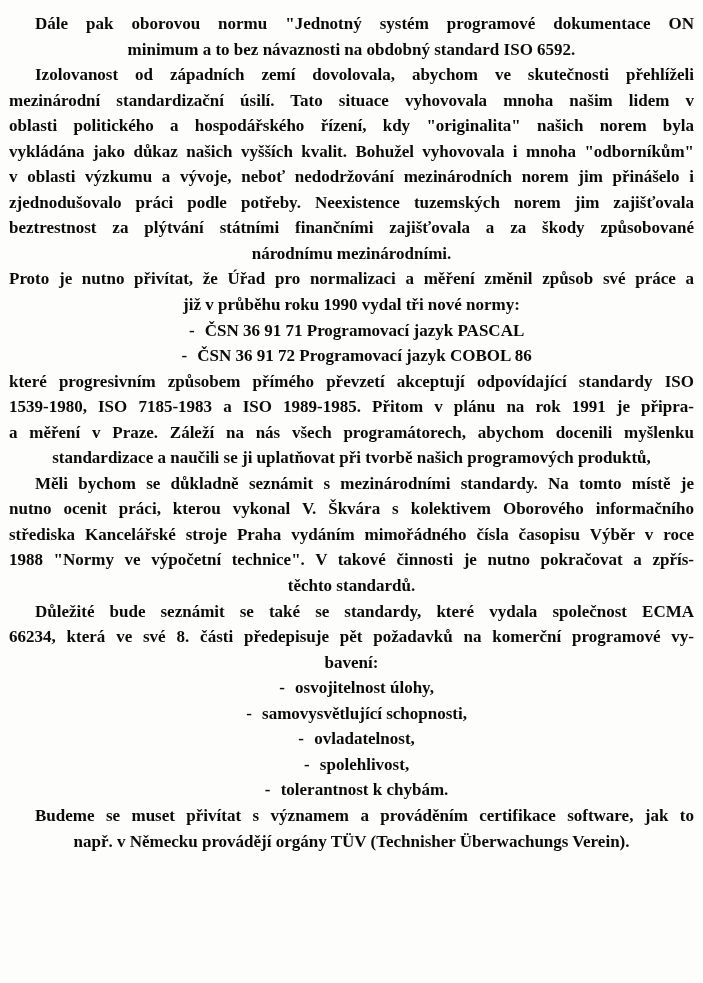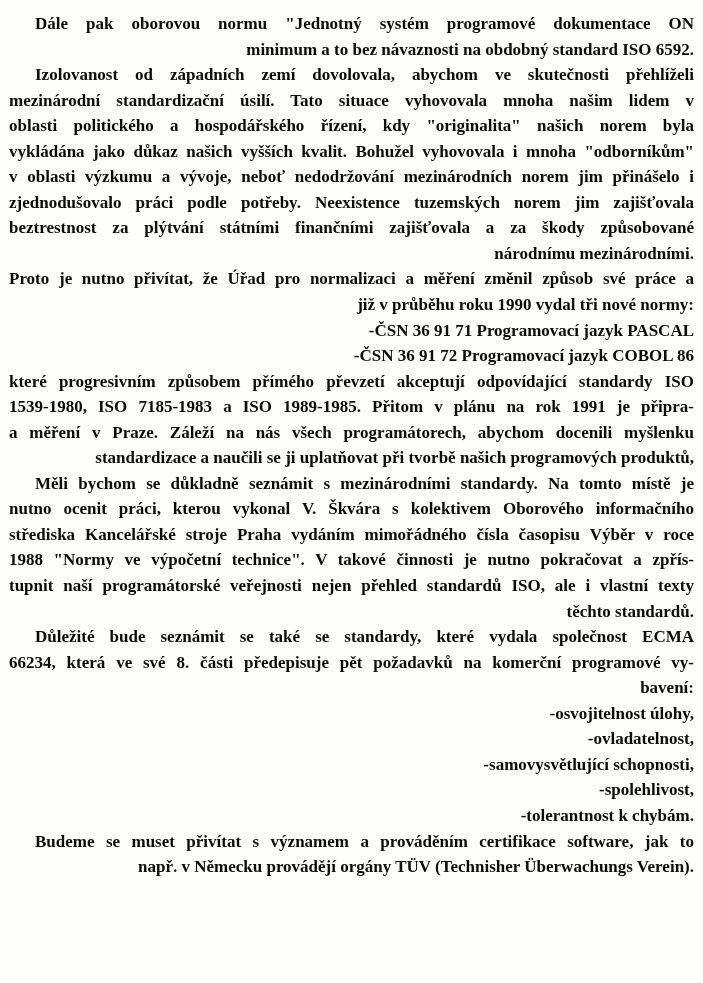--- a/index.html
+++ b/index.html
@@ -15,21 +15,21 @@
     font-size: 17px;
     box-sizing: border-box;
     padding: 11px 9px 0 9px;
     overflow: hidden;
   }
   .text-block { width: 100%; }
   .line {
     line-height: 25.55px;
     height: 25.55px;
     overflow: hidden;
-    text-align: right;
+    text-align: center;
     white-space: normal;
   }
   .line.justify {
     text-align: justify;
     text-align-last: justify;
   }
   .line.indent { text-indent: 26px; }
   .line .marker { display: none; }
   .line.bullet .marker {
     display: inline-block;
@@ -83,36 +83,35 @@
       <div class="line"><span class="text">standardizace a naučili se ji uplatňovat při tvorbě našich programových produktů,</span></div>
 
       <div class="line indent justify"><span class="text">Měli bychom se důkladně seznámit s mezinárodními standardy. Na tomto místě je</span></div>
 
       <div class="line justify"><span class="text">nutno ocenit práci, kterou vykonal V. Škvára s kolektivem Oborového informačního</span></div>
 
       <div class="line justify"><span class="text">střediska Kancelářské stroje Praha vydáním mimořádného čísla časopisu Výběr v roce</span></div>
 
       <div class="line justify"><span class="text">1988 "Normy ve výpočetní technice". V takové činnosti je nutno pokračovat a zpřís-</span></div>
 
-      <div class="line justify"><span class="text">tupnit naší programátorské veřejnosti nejen přehled standardů ISO, ale i vlastní texty</span></div>
 
       <div class="line"><span class="text">těchto standardů.</span></div>
 
       <div class="line indent justify"><span class="text">Důležité bude seznámit se také se standardy, které vydala společnost ECMA</span></div>
 
 
       <div class="line justify"><span class="text">66234, která ve své 8. části předepisuje pět požadavků na komerční programové vy-</span></div>
 
       <div class="line"><span class="text">bavení:</span></div>
 
       <div class="line bullet"><span class="marker">-</span><span class="text">osvojitelnost úlohy,</span></div>
 
+      <div class="line bullet"><span class="marker">-</span><span class="text">samovysvětlující schopnosti,</span></div>
+
       <div class="line bullet"><span class="marker">-</span><span class="text">ovladatelnost,</span></div>
-
-      <div class="line bullet"><span class="marker">-</span><span class="text">samovysvětlující schopnosti,</span></div>
 
       <div class="line bullet"><span class="marker">-</span><span class="text">spolehlivost,</span></div>
 
       <div class="line bullet"><span class="marker">-</span><span class="text">tolerantnost k chybám.</span></div>
 
       <div class="line indent justify"><span class="text">Budeme se muset přivítat s významem a prováděním certifikace software, jak to</span></div>
 
       <div class="line"><span class="text">např. v Německu provádějí orgány TÜV (Technisher Überwachungs Verein).</span></div>
     </div>
 </div>

